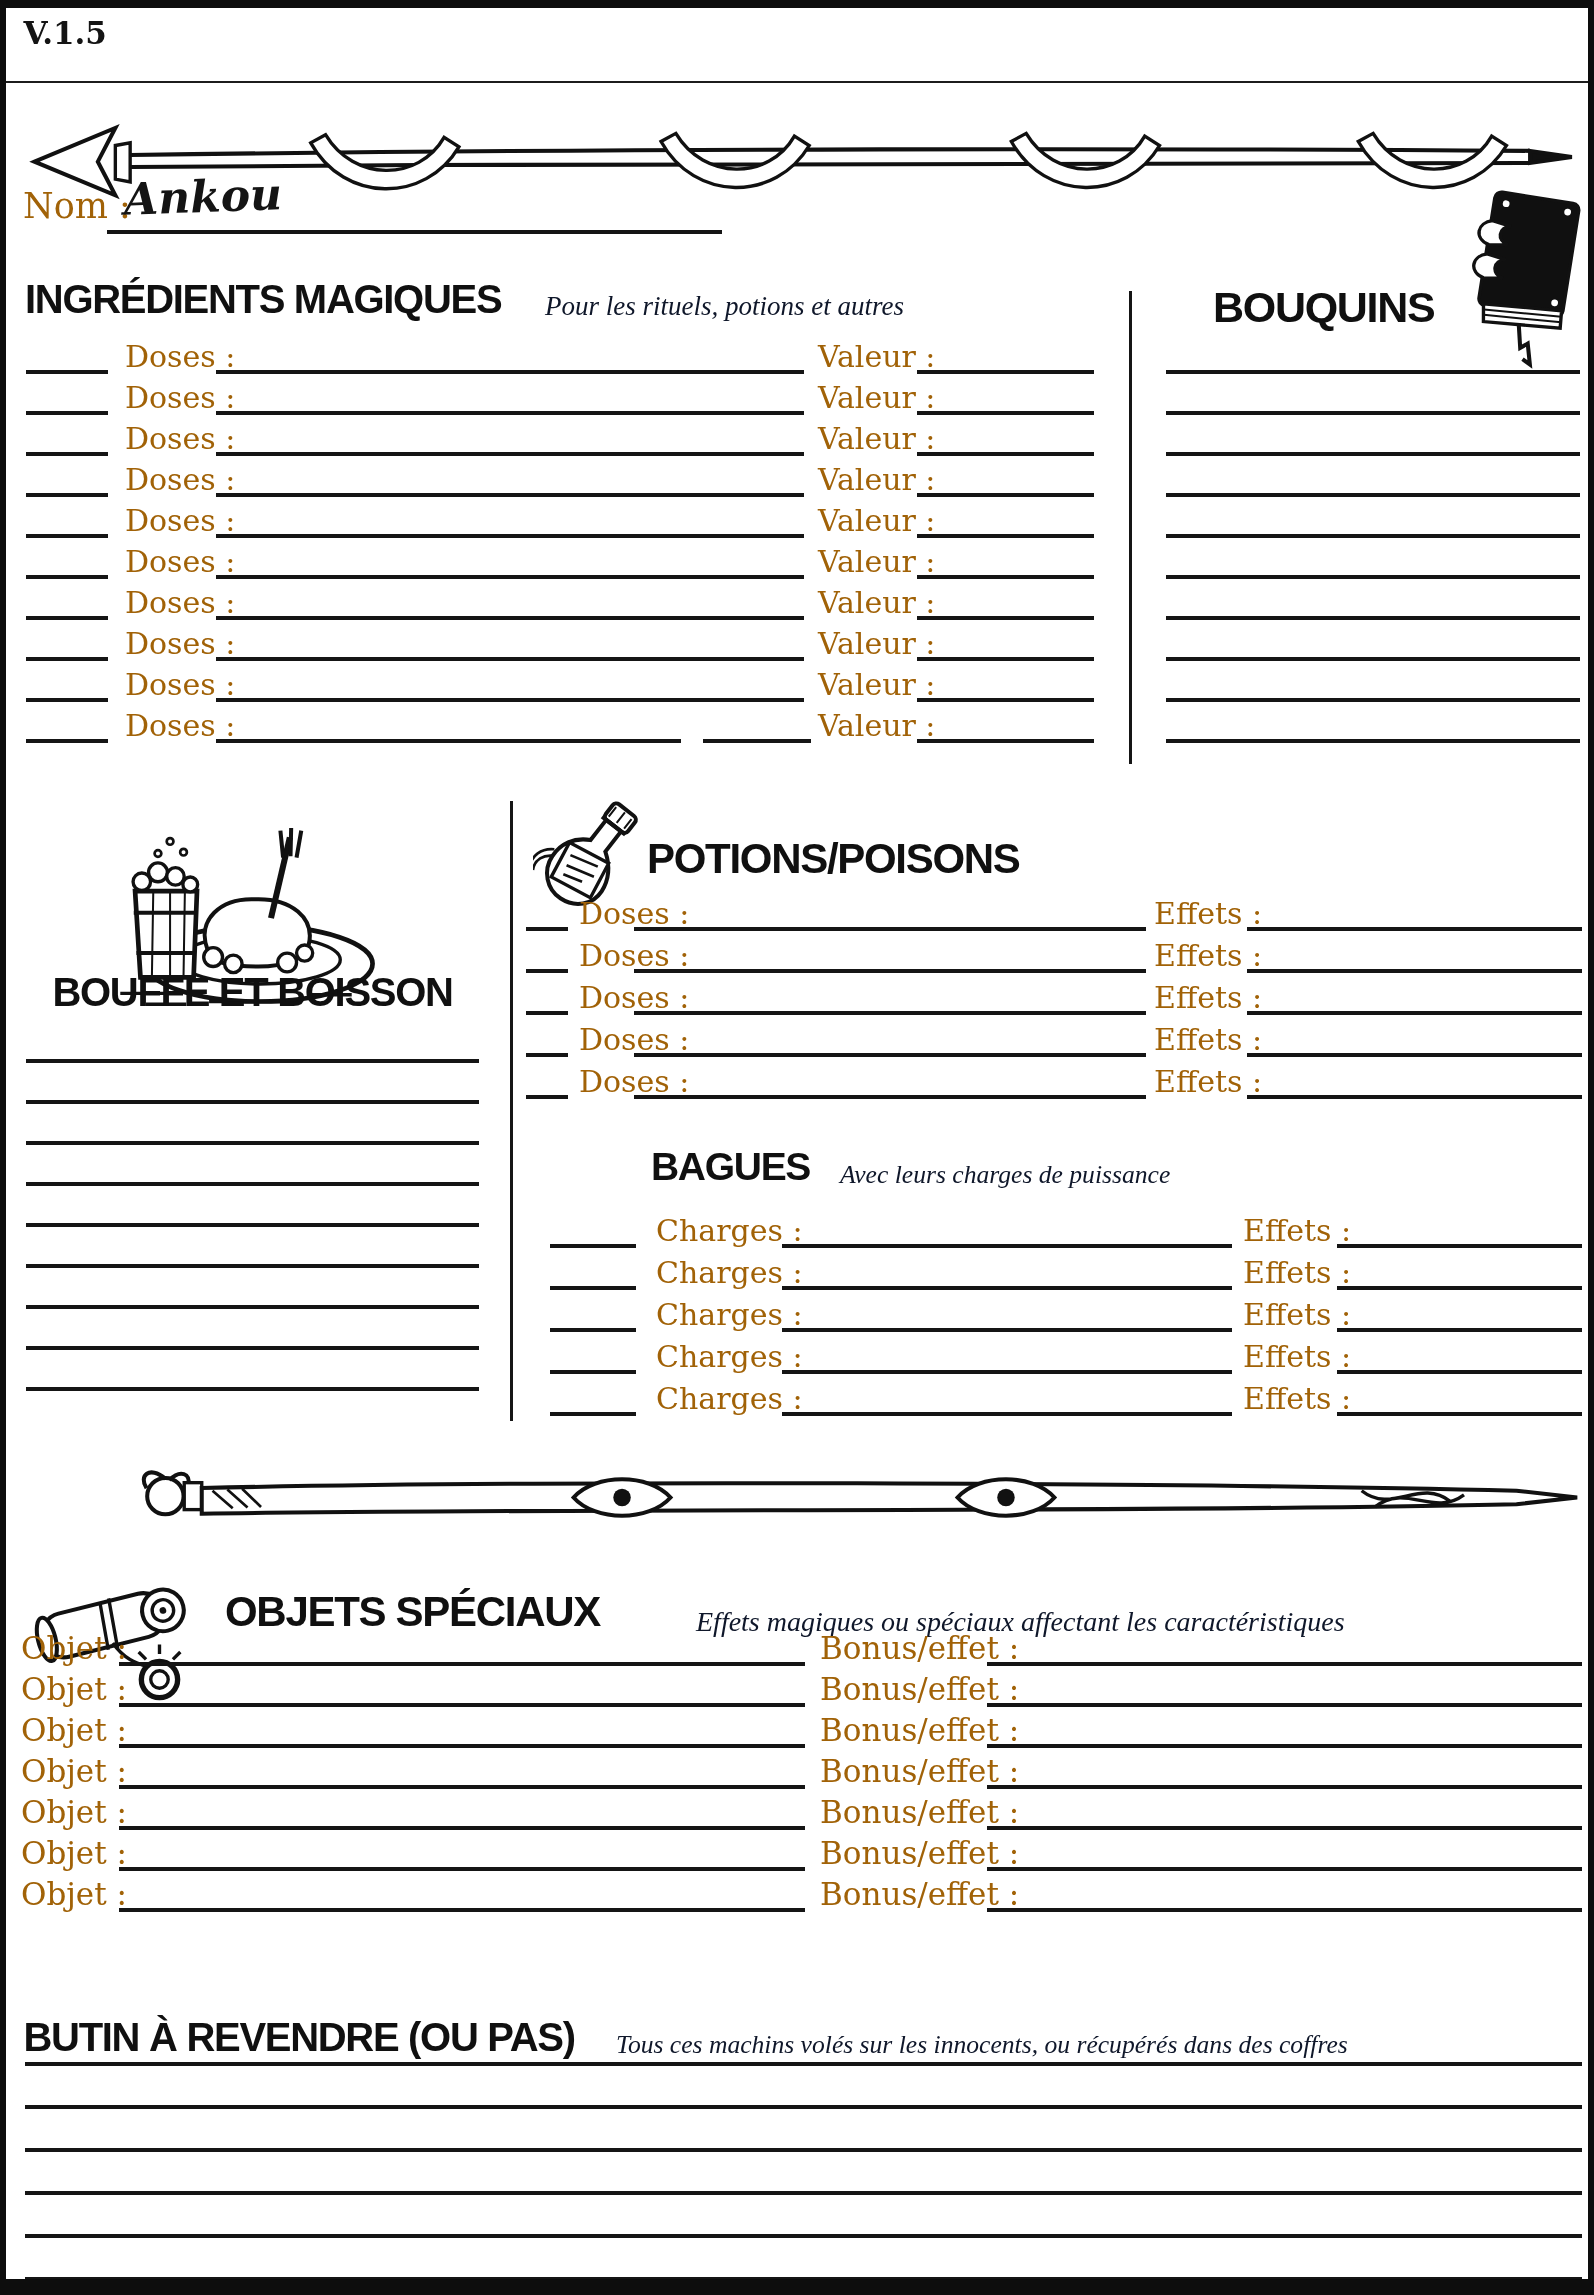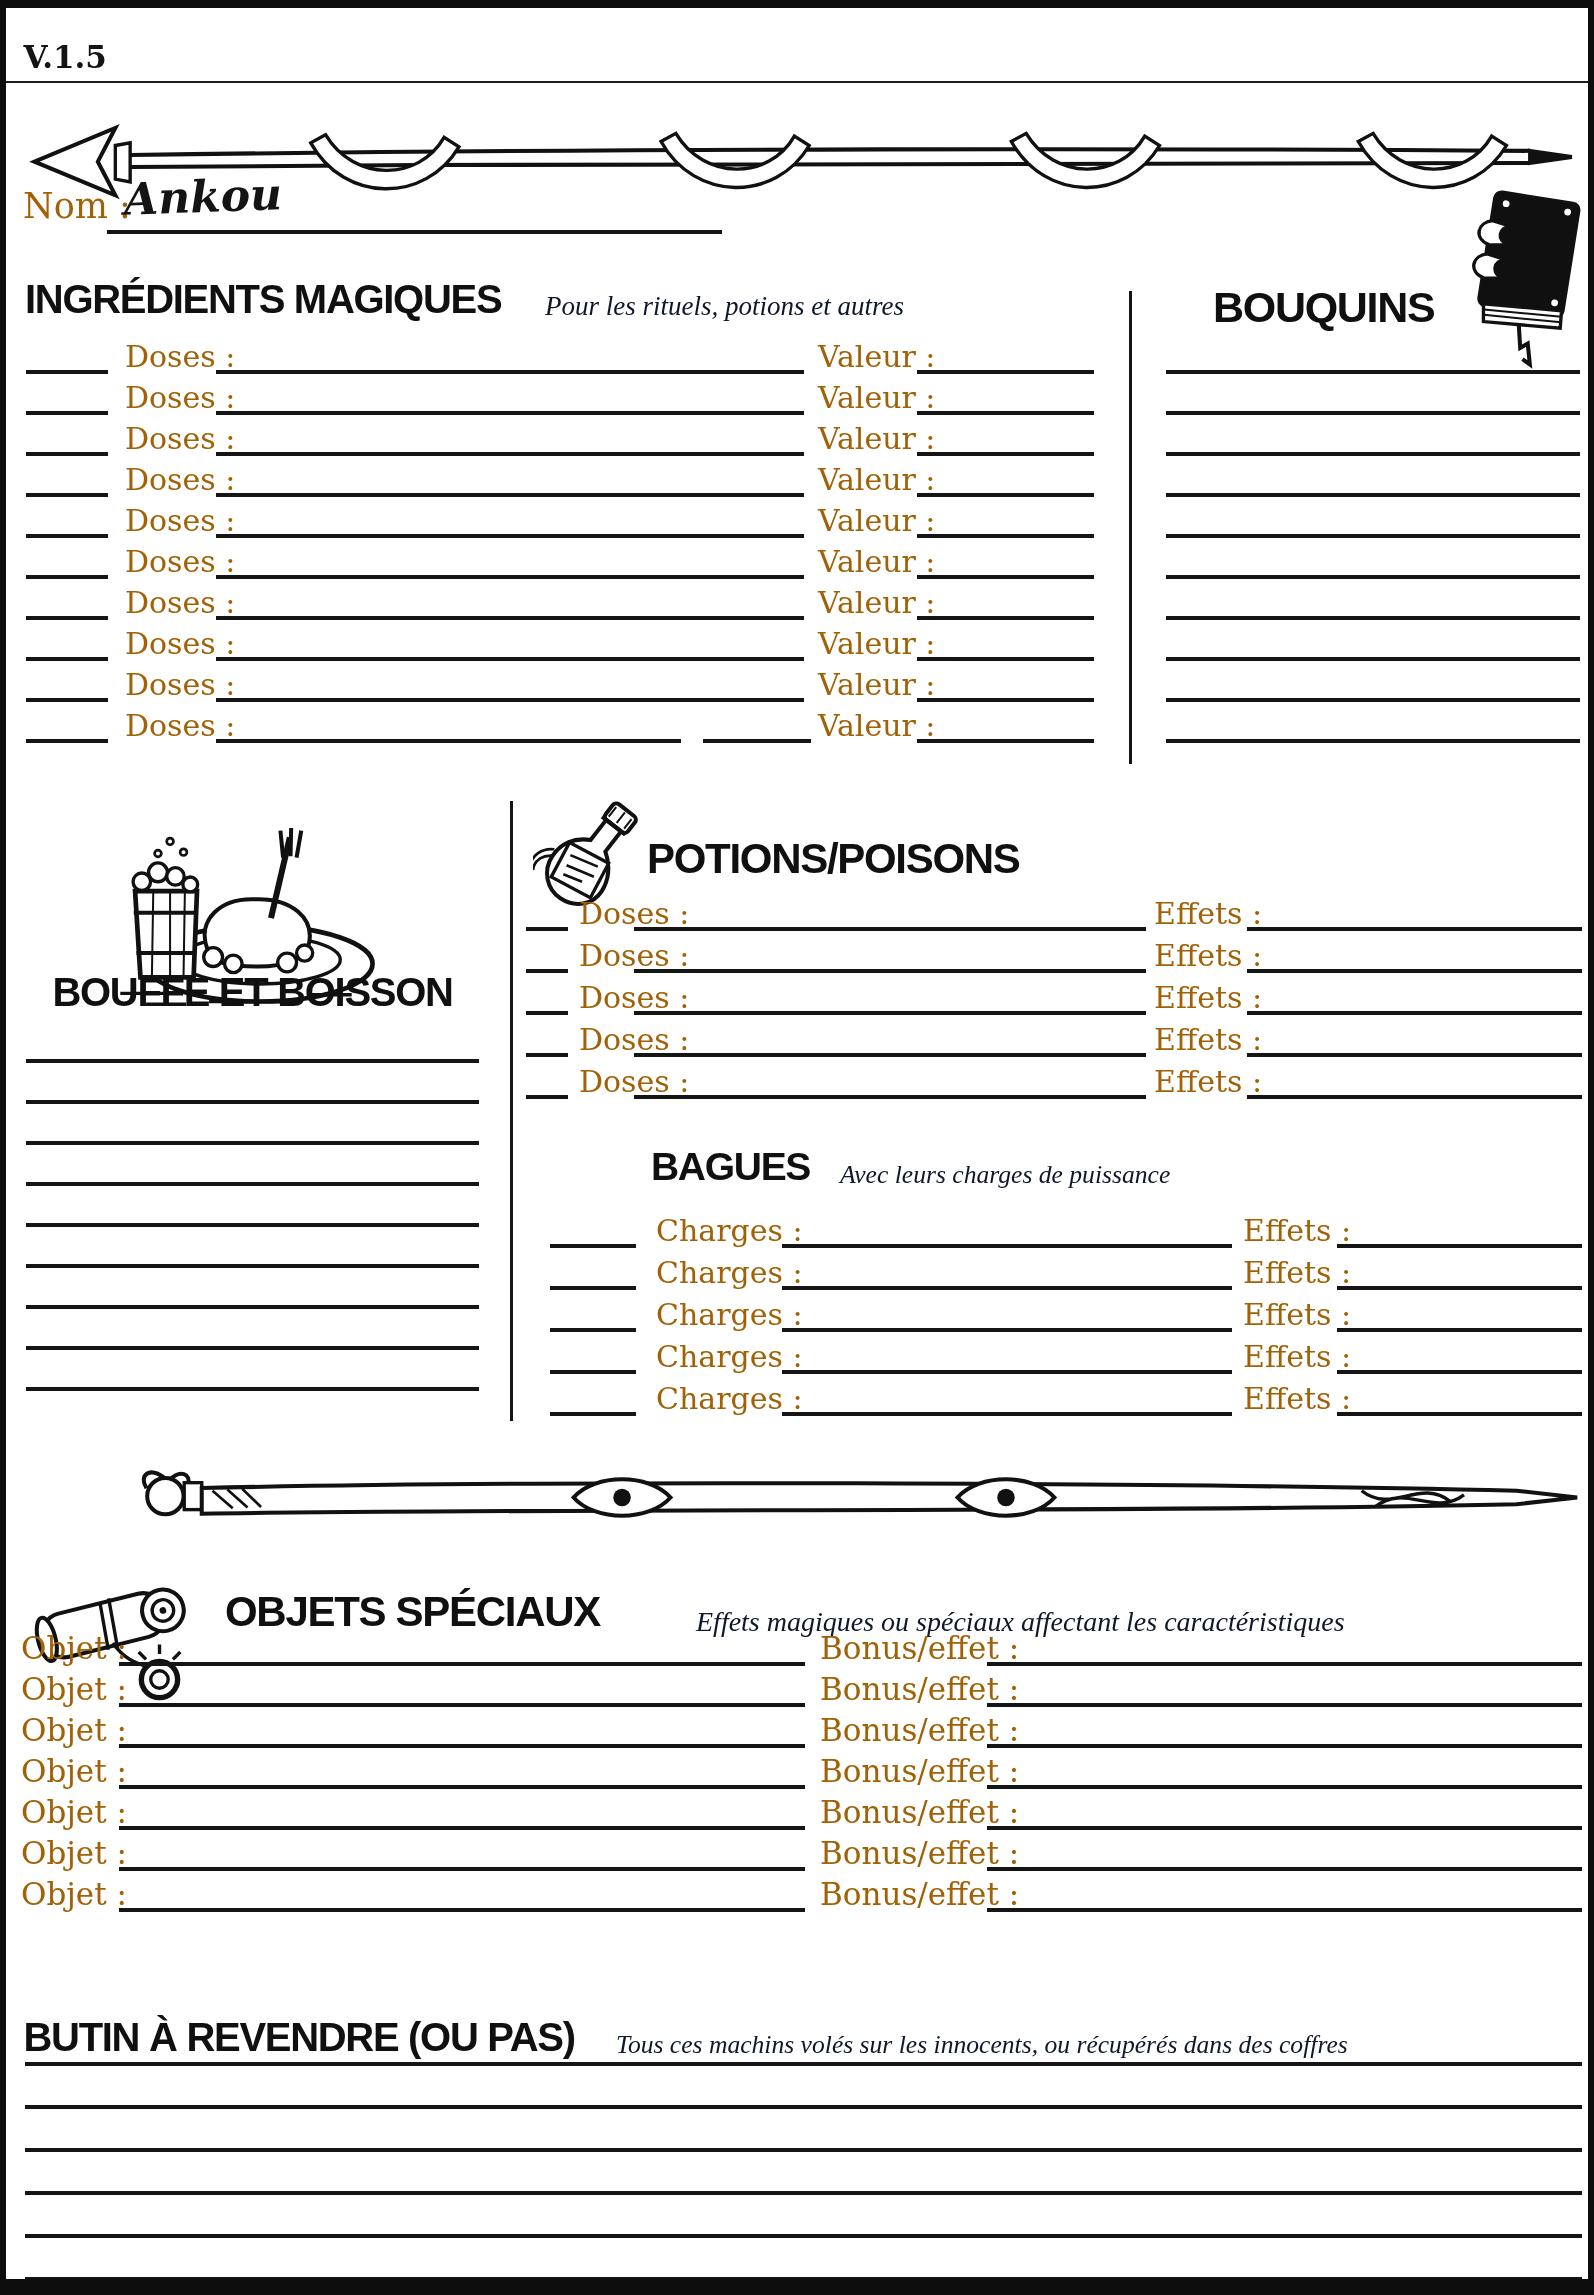--- a/index.html
+++ b/index.html
@@ -13,21 +13,21 @@
     border-right: 6.7px solid #0d0d0d;
     border-top: 8px solid #0d0d0d;
     border-bottom: 16px solid #0d0d0d;
     overflow: hidden;
     font-family: "DejaVu Serif", serif;
     color: #141414;
   }
   .abs { position: absolute; }
 
   
-  .version { left:17.5px; top:6.7px; font-size:31px; font-weight:bold; font-family:"DejaVu Serif",serif;margin-top:24px; }
+  .version { left:17.5px; top:6.7px; font-size:31px; font-weight:bold; font-family:"DejaVu Serif",serif; }
   .main-title {
     left:101px; top:1.3px; width:1408px;
     font-family:"DejaVu Serif",serif; font-weight:bold;
     font-variant: small-caps; font-size:57px; letter-spacing:0.7px;
     white-space:nowrap; color:#0f0f0f;
   }
   .title-rule { left:0; right:0; top:73px; border-top:2.7px solid #1c1c1c; }
 
   
   .h { font-family:"Liberation Sans", sans-serif; font-weight:bold; letter-spacing:-1.3px; color:#101010; white-space:nowrap; }

